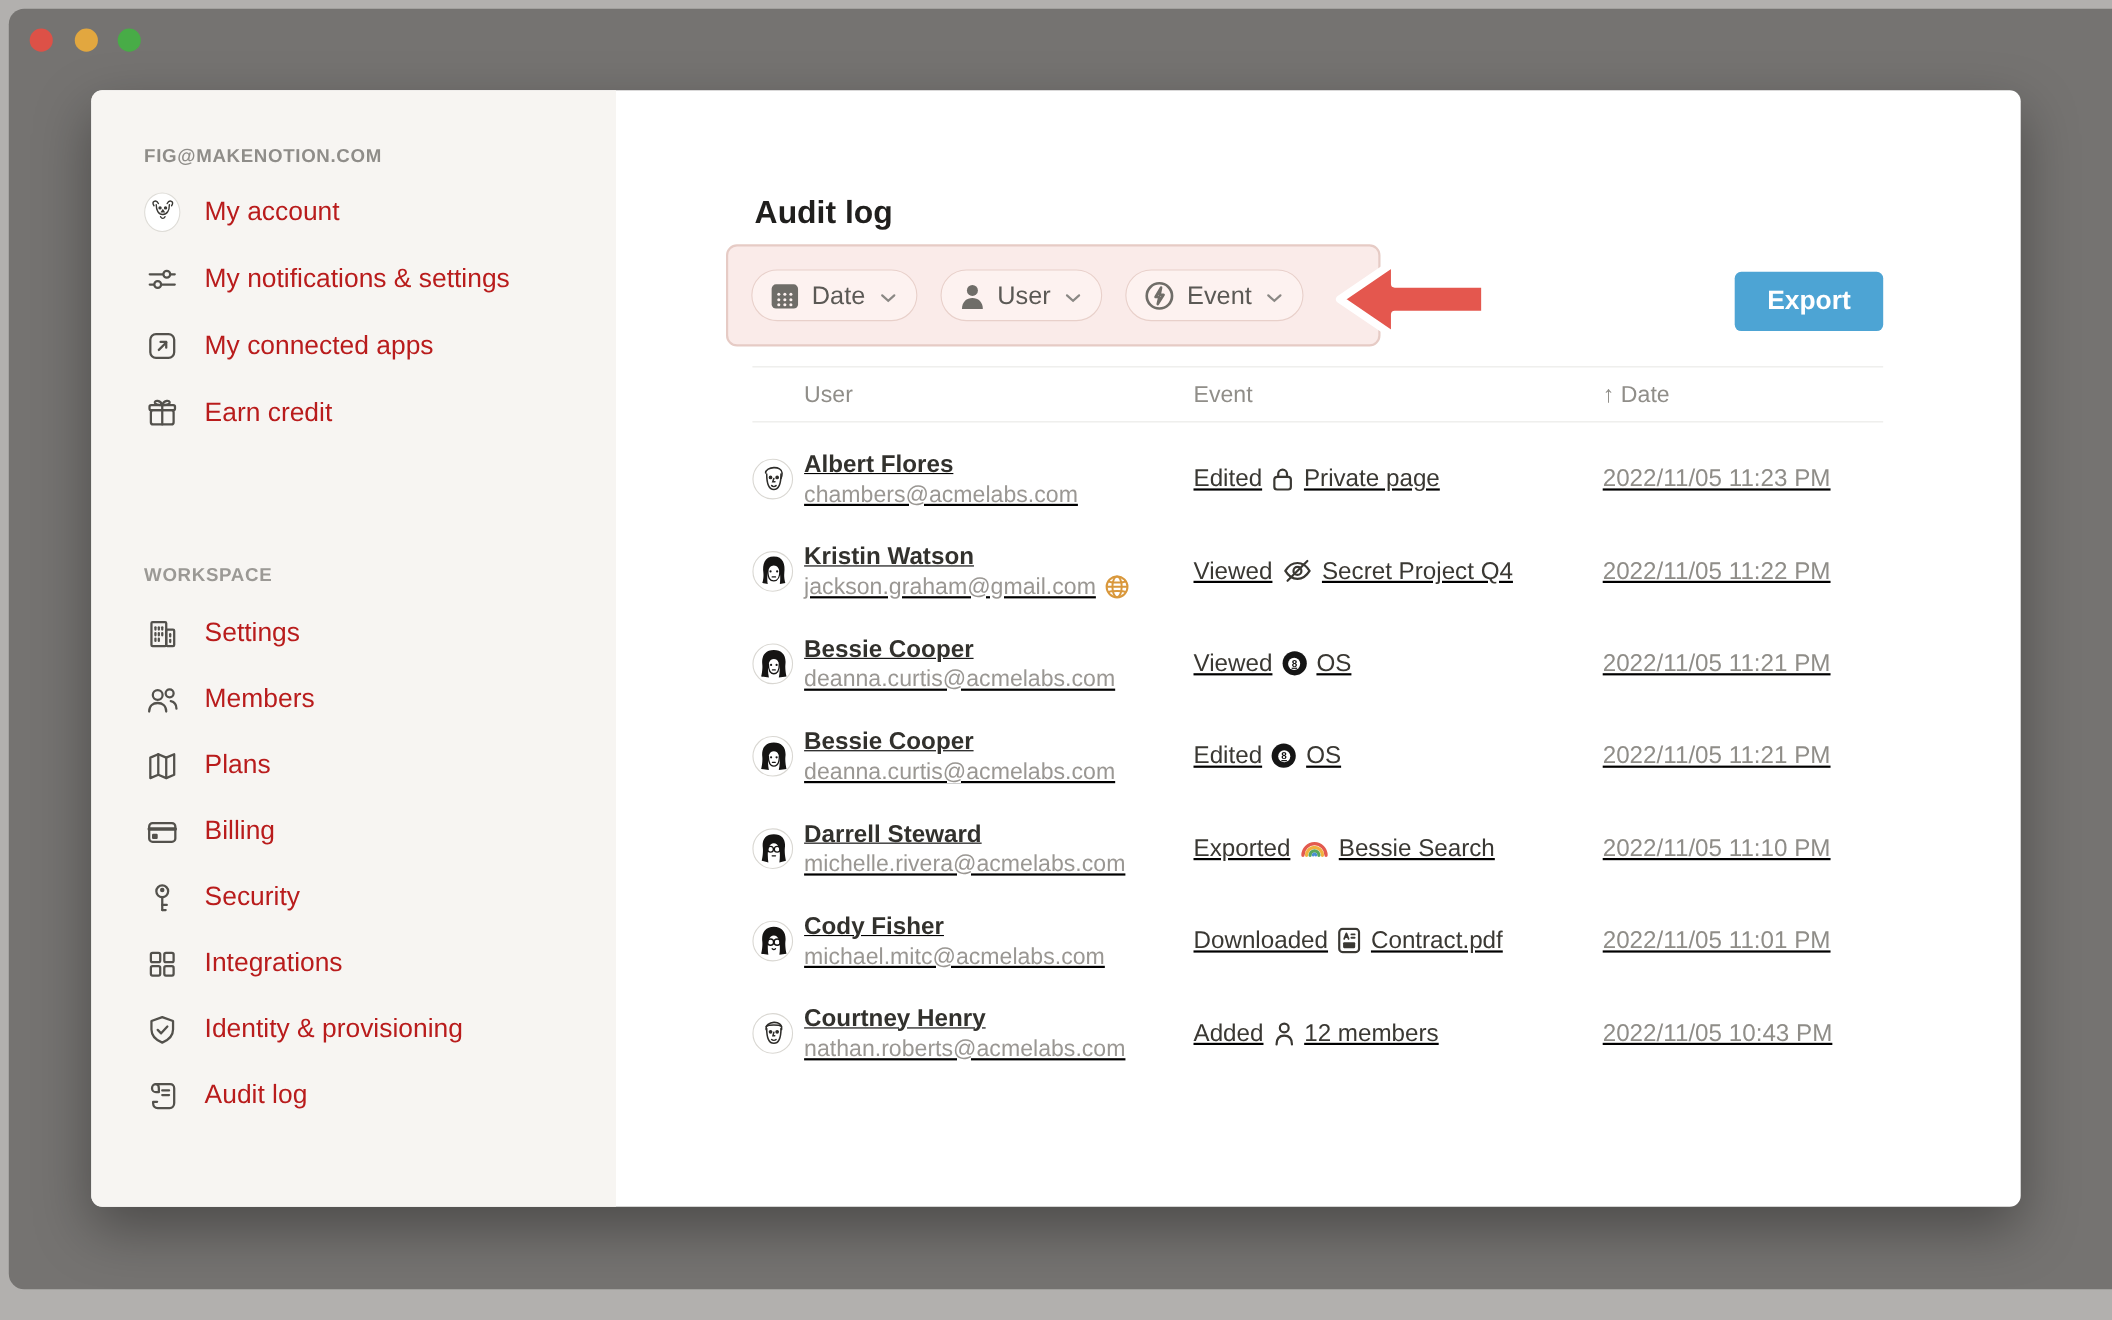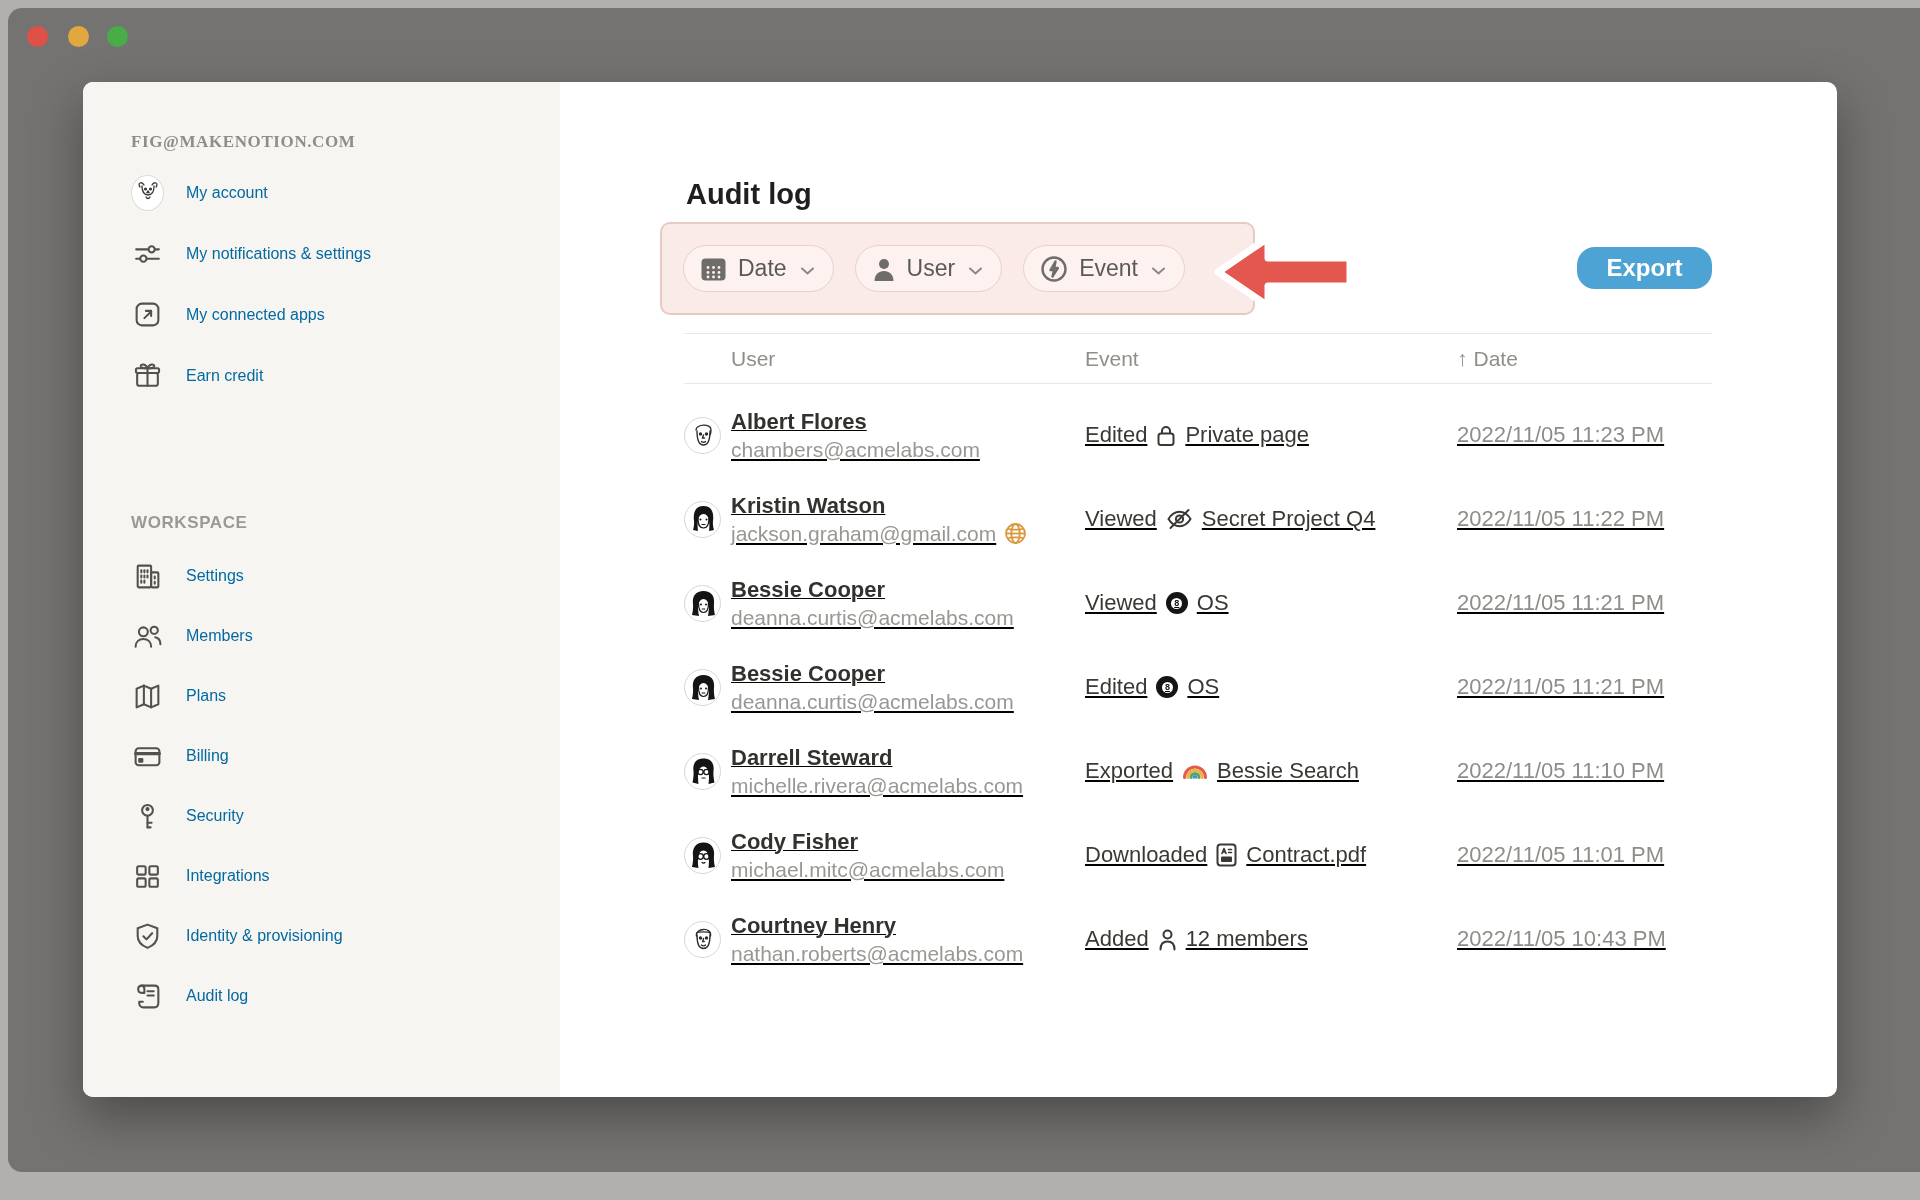--- a/index.html
+++ b/index.html
@@ -10,43 +10,43 @@
 
   .traffic { position:absolute; top:26px; width:21px; height:21px; border-radius:50%; }
   .t-close { left:27px; background:#dd5147; }
   .t-min   { left:68px; background:#e2a73f; }
   .t-zoom  { left:107px; background:#48ac47; }
 
   .window { position:absolute; left:83px; top:82px; width:1754px; height:1015px; background:#ffffff; border-radius:10px; box-shadow:0 20px 50px rgba(0,0,0,.35); }
 
   
   .sidebar { position:absolute; left:0; top:0; width:477px; height:100%; background:#f7f5f2; border-radius:10px 0 0 10px; }
-  .sb-email { position:absolute; left:48px; top:50px; font-size:17px; font-weight:600; letter-spacing:.6px; color:#8f8d89;font-family:Liberation Serif, serif; }
+  .sb-email { position:absolute; left:48px; top:50px; font-size:17px; font-weight:600; letter-spacing:.6px; color:#8f8d89; }
   .sb-list { position:absolute; left:0; width:100%; list-style:none; }
   .sb-list-account { top:80px; }
   .sb-list-workspace { top:464px; }
   .sb-item { height:61px; display:flex; align-items:center; padding-left:48px; cursor:pointer; }
   .sb-list-workspace .sb-item { height:60px;text-align:right; }
   .sb-item .icn { width:33px; height:33px; display:flex; align-items:center; justify-content:center; flex:0 0 33px; }
-  .sb-item .lbl { margin-left:22px; font-size:16px; color:#0369a1; }
+  .sb-item .lbl { margin-left:22px; font-size:24px; color:#b91c1c; }
   .sb-section { position:absolute; left:48px; top:431px; font-size:17px; font-weight:600; letter-spacing:.6px; color:#9b9995; }
   svg.sic { stroke:#53514c; stroke-width:2; fill:none; stroke-linecap:round; stroke-linejoin:round; }
   .avatar-me { width:36px; height:36px; border-radius:50%; background:#fff; border:1px solid #dedcd7; display:flex; align-items:center; justify-content:center; }
 
   
   .main { position:absolute; left:477px; top:0; right:0; bottom:0; }
   .page-title { position:absolute; left:126px; top:96px; font-size:29px; font-weight:700; color:#201f1d; }
 
   .filter-box { position:absolute; left:100px; top:140px; width:595px; height:93px; background:#faebe9; border:2px solid #e6cbc5; border-radius:10px; display:flex; align-items:center; padding-left:21px; gap:21px; }
   .pill { height:47px; border:1.5px solid #e8d0ca; border-radius:24px; background:#fdf2f0; display:flex; align-items:center; gap:11px; padding:0 18px 0 16px; font-size:23px; color:#5b5955; cursor:pointer; }
   .pill .chev { margin-left:2px; }
 
   .annot-arrow { position:absolute; left:650px; top:144px; }
 
-  .export-btn { position:absolute; left:1017px; top:165px; width:135px; height:42px; background:#4da4d4; border:none; border-radius:18px; color:#ffffff; font-size:24px; font-weight:600; font-family:inherit; cursor:pointer; }
+  .export-btn { position:absolute; left:1017px; top:165px; width:135px; height:54px; background:#4da4d4; border:none; border-radius:6px; color:#ffffff; font-size:24px; font-weight:600; font-family:inherit; cursor:pointer; }
 
   .table { position:absolute; left:124px; top:251px; width:1028px; }
   .thead { display:grid; grid-template-columns:401px 372px 255px; height:51px; align-items:center; border-top:1px solid #e9e8e5; border-bottom:1px solid #e9e8e5; font-size:21px; color:#908e89; }
   .th-user { padding-left:47px; }
   .th-date { display:flex; align-items:center; gap:6px; cursor:pointer; }
   .tbody { margin-top:9px;text-decoration:underline; }
   .trow { display:grid; grid-template-columns:401px 372px 255px; height:84px; align-items:center; }
   .cell-user { display:flex; align-items:center; }
   .avatar { width:37px; height:37px; border-radius:50%; background:#fff; border:1px solid #d9d7d2; overflow:hidden; flex:0 0 37px; }
   .uinfo { margin-left:10px; }

